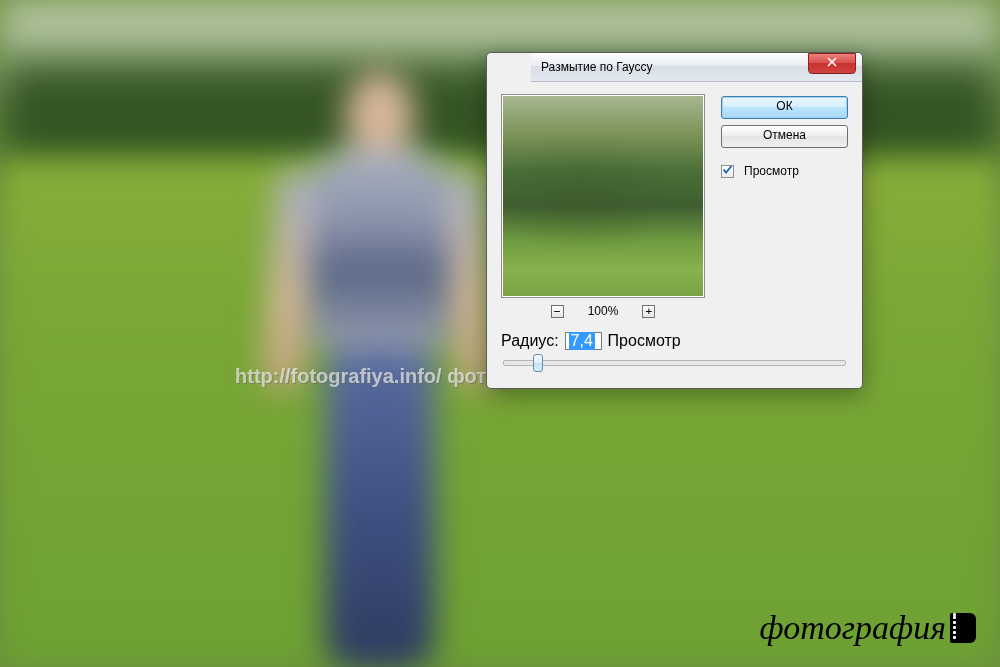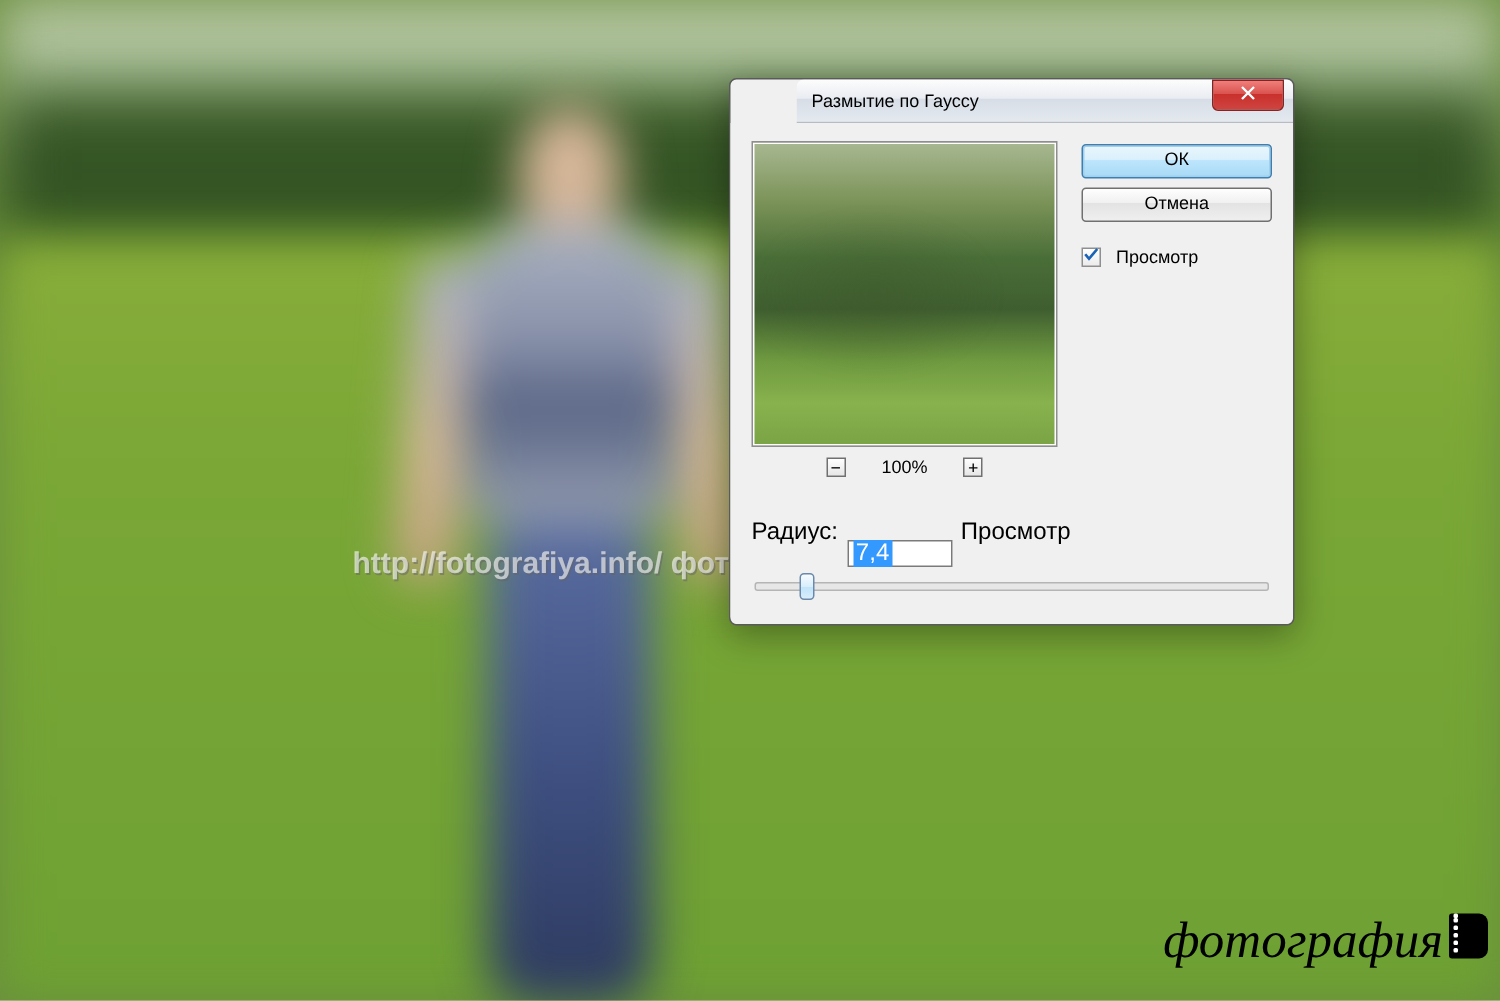--- a/index.html
+++ b/index.html
@@ -78,28 +78,29 @@
     left: 235px;
     top: 365px;
     font-size: 20px;
     font-weight: bold;
     color: rgba(255,255,255,0.6);
     text-shadow: 1px 1px 0 rgba(100,100,100,0.5);
     pointer-events: none;
   }
   .watermark-logo {
     position: absolute;
-    right: 8px;
+    right: 24px;
     bottom: 20px;
     font-family: "Brush Script MT", cursive;
     font-style: italic;
     font-size: 34px;
     color: #000;
     pointer-events: none;
     display: flex;
+    align-items: center;
     margin-left: 24px;
   }
   .watermark-logo .film {
     width: 26px; height: 30px;
     background: #000;
     margin-left: 4px;
     border-radius: 2px 6px 6px 2px;
     position: relative;
   }
   .watermark-logo .film::before,
@@ -243,29 +244,28 @@
   .checkbox svg { width: 11px; height: 11px; }
 
   .radius-row {
     display: flex;
     align-items: center;
     gap: 6px;
     margin-top: 14px;
     font-size: 16px;
   }
   .radius-input {
-    width: 70px;
+    width: 37px;
     height: 18px;
     border: 1px solid #7a7a7a;
     background: #fff;
     padding: 0 3px;
     box-sizing: border-box;
     display: inline-flex;
     align-items: center;
-    margin-top: 28px;
   }
   .radius-input .val {
     background: #3399ff;
     color: #fff;
     padding: 0 2px;
   }
 
   .slider-wrap {
     margin-top: 10px;
     padding: 0 2px 4px;

